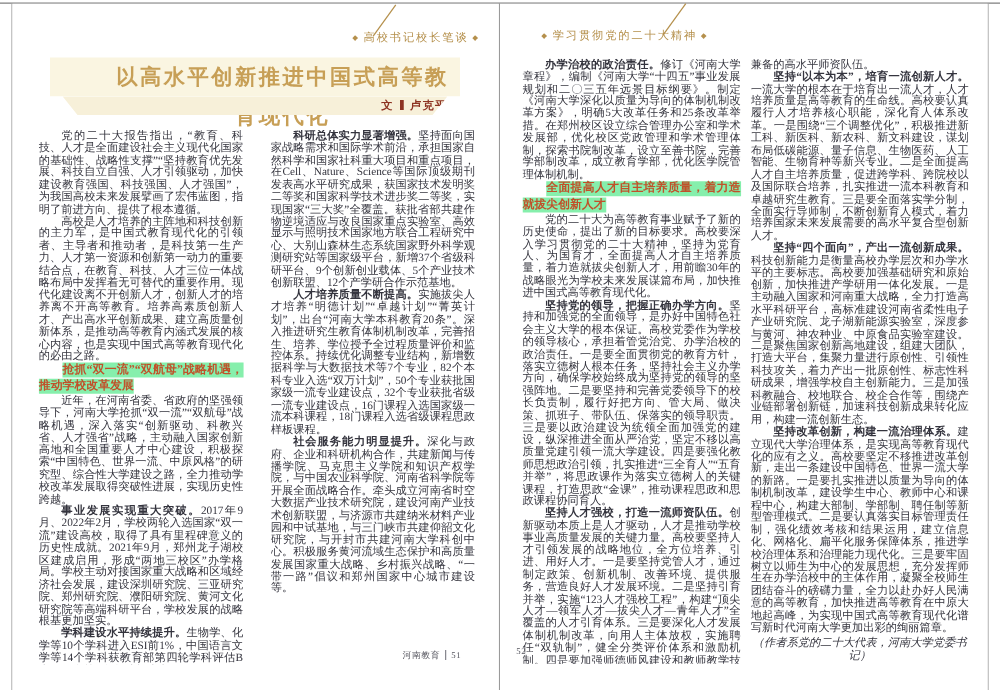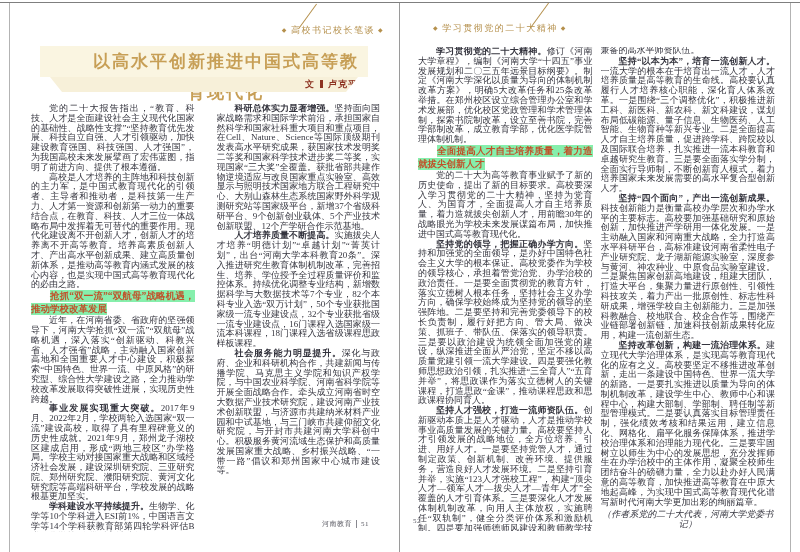--- a/index.html
+++ b/index.html
@@ -33,21 +33,21 @@
     clip-path:polygon(0 0,100% 0,calc(100% - 12px) 100%,12px 100%);
     text-align:right;font-size:9px;line-height:15px;color:#8d3322;font-weight:bold;letter-spacing:1px;
   }
   .byline-sep{display:inline-block;width:3px;height:8px;background:#8d3322;margin:0 5px;vertical-align:-1px;}
 
   .cols{position:absolute;display:flex;}
   .page-left .cols{top:101px;left:21px;width:349px;height:428px;gap:22px;}
   .page-right .cols{top:44px;left:18px;width:357px;height:484px;gap:8px;}
   .col{flex:1 1 0;overflow:hidden;font-size:9px;line-height:9.8px;text-align:justify;}
   .col p{margin:0;text-indent:2em;}
-  .col p.cont{text-indent:0;font-family:Liberation Mono, monospace;}
+  .col p.cont{text-indent:0;}
   .lead{font-weight:bold;}
   .subhead{margin:7px 0 8px;font-weight:bold;color:#c0512a;font-size:9.5px;line-height:13px;}
   .subhead .hl{background:#86efac;padding:1px 0;}
   .attr{text-indent:0 !important;text-align:center;font-style:italic;margin-top:3px !important;}
 
   .footer{position:absolute;font-size:7px;color:#55555e;letter-spacing:0.5px;}
   .page-left .footer{top:516px;right:30px;}
   .page-right .footer{top:514px;left:13px;}
   .footer .pageno{border-left:1px solid #88888f;padding-left:4px;margin-left:4px;}
 </style>
@@ -95,21 +95,21 @@
   </div>
 
   <div class="page page-right">
     <div class="slash"></div>
     <div class="section-tag">
       <span class="diamond">◆</span><span>学习贯彻党的二十大精神</span><span class="diamond">◆</span>
     </div>
 
     <div class="cols">
       <div class="col">
-        <p><span class="lead">学习贯彻党的二十大精神。</span><span>修订《河南大学章程》，编制《河南大学“十四五”事业发展规划和二〇三五年远景目标纲要》。制定《河南大学深化以质量为导向的体制机制改革方案》，明确5大改革任务和25条改革举措。在郑州校区设立综合管理办公室和学术发展部，优化校区党政管理和学术管理体制，探索书院制改革，设立至善书院，完善学部制改革，成立教育学部，优化医学院管理体制机制。</span></p>
+        <p><span class="lead">办学治校的政治责任。</span><span>修订《河南大学章程》，编制《河南大学“十四五”事业发展规划和二〇三五年远景目标纲要》。制定《河南大学深化以质量为导向的体制机制改革方案》，明确5大改革任务和25条改革举措。在郑州校区设立综合管理办公室和学术发展部，优化校区党政管理和学术管理体制，探索书院制改革，设立至善书院，完善学部制改革，成立教育学部，优化医学院管理体制机制。</span></p>
         <p class="subhead"><span class="hl">全面提高人才自主培养质量，着力造就拔尖创新人才</span></p>
         <p><span>党的二十大为高等教育事业赋予了新的历史使命，提出了新的目标要求。高校要深入学习贯彻党的二十大精神，坚持为党育人、为国育才，全面提高人才自主培养质量，着力造就拔尖创新人才，用前瞻30年的战略眼光为学校未来发展谋篇布局，加快推进中国式高等教育现代化。</span></p>
         <p><span class="lead">坚持党的领导，把握正确办学方向。</span><span>坚持和加强党的全面领导，是办好中国特色社会主义大学的根本保证。高校党委作为学校的领导核心，承担着管党治党、办学治校的政治责任。一是要全面贯彻党的教育方针，落实立德树人根本任务，坚持社会主义办学方向，确保学校始终成为坚持党的领导的坚强阵地。二是要坚持和完善党委领导下的校长负责制，履行好把方向、管大局、做决策、抓班子、带队伍、保落实的领导职责。三是要以政治建设为统领全面加强党的建设，纵深推进全面从严治党，坚定不移以高质量党建引领一流大学建设。四是要强化教师思想政治引领，扎实推进“三全育人”“五育并举”，将思政课作为落实立德树人的关键课程，打造思政“金课”，推动课程思政和思政课程协同育人。</span></p>
         <p><span class="lead">坚持人才强校，打造一流师资队伍。</span><span>创新驱动本质上是人才驱动，人才是推动学校事业高质量发展的关键力量。高校要坚持人才引领发展的战略地位，全方位培养、引进、用好人才。一是要坚持党管人才，通过制定政策、创新机制、改善环境、提供服务，营造良好人才发展环境。二是坚持引育并举，实施“123人才强校工程”，构建“顶尖人才—领军人才—拔尖人才—青年人才”全覆盖的人才引育体系。三是要深化人才发展体制机制改革，向用人主体放权，实施聘任“双轨制”，健全分类评价体系和激励机制。四是要加强师德师风建设和教师教学技能培训，打造德才</span></p>
       </div>
       <div class="col">
         <p class="cont"><span>兼备的高水平师资队伍。</span></p>
         <p><span class="lead">坚持“以本为本”，培育一流创新人才。</span><span>一流大学的根本在于培育出一流人才，人才培养质量是高等教育的生命线。高校要认真履行人才培养核心职能，深化育人体系改革。一是围绕“三个调整优化”，积极推进新工科、新医科、新农科、新文科建设，谋划布局低碳能源、量子信息、生物医药、人工智能、生物育种等新兴专业。二是全面提高人才自主培养质量，促进跨学科、跨院校以及国际联合培养，扎实推进一流本科教育和卓越研究生教育。三是要全面落实学分制，全面实行导师制，不断创新育人模式，着力培养国家未来发展需要的高水平复合型创新人才。</span></p>
         <p><span class="lead">坚持“四个面向”，产出一流创新成果。</span><span>科技创新能力是衡量高校办学层次和办学水平的主要标志。高校要加强基础研究和原始创新，加快推进产学研用一体化发展。一是主动融入国家和河南重大战略，全力打造高水平科研平台，高标准建设河南省柔性电子产业研究院、龙子湖新能源实验室，深度参与黄河、神农种业、中原食品实验室建设。二是聚焦国家创新高地建设，组建大团队，打造大平台，集聚力量进行原创性、引领性科技攻关，着力产出一批原创性、标志性科研成果，增强学校自主创新能力。三是加强科教融合、校地联合、校企合作等，围绕产业链部署创新链，加速科技创新成果转化应用，构建一流创新生态。</span></p>
         <p><span class="lead">坚持改革创新，构建一流治理体系。</span><span>建立现代大学治理体系，是实现高等教育现代化的应有之义。高校要坚定不移推进改革创新，走出一条建设中国特色、世界一流大学的新路。一是要扎实推进以质量为导向的体制机制改革，建设学生中心、教师中心和课程中心，构建大部制、学部制、聘任制等新型管理模式。二是要认真落实目标管理责任制，强化绩效考核和结果运用，建立信息化、网格化、扁平化服务保障体系，推进学校治理体系和治理能力现代化。三是要牢固树立以师生为中心的发展思想，充分发挥师生在办学治校中的主体作用，凝聚全校师生团结奋斗的磅礴力量，全力以赴办好人民满意的高等教育，加快推进高等教育在中原大地起高峰，为实现中国式高等教育现代化谱写新时代河南大学更加出彩的绚丽篇章。</span></p>

